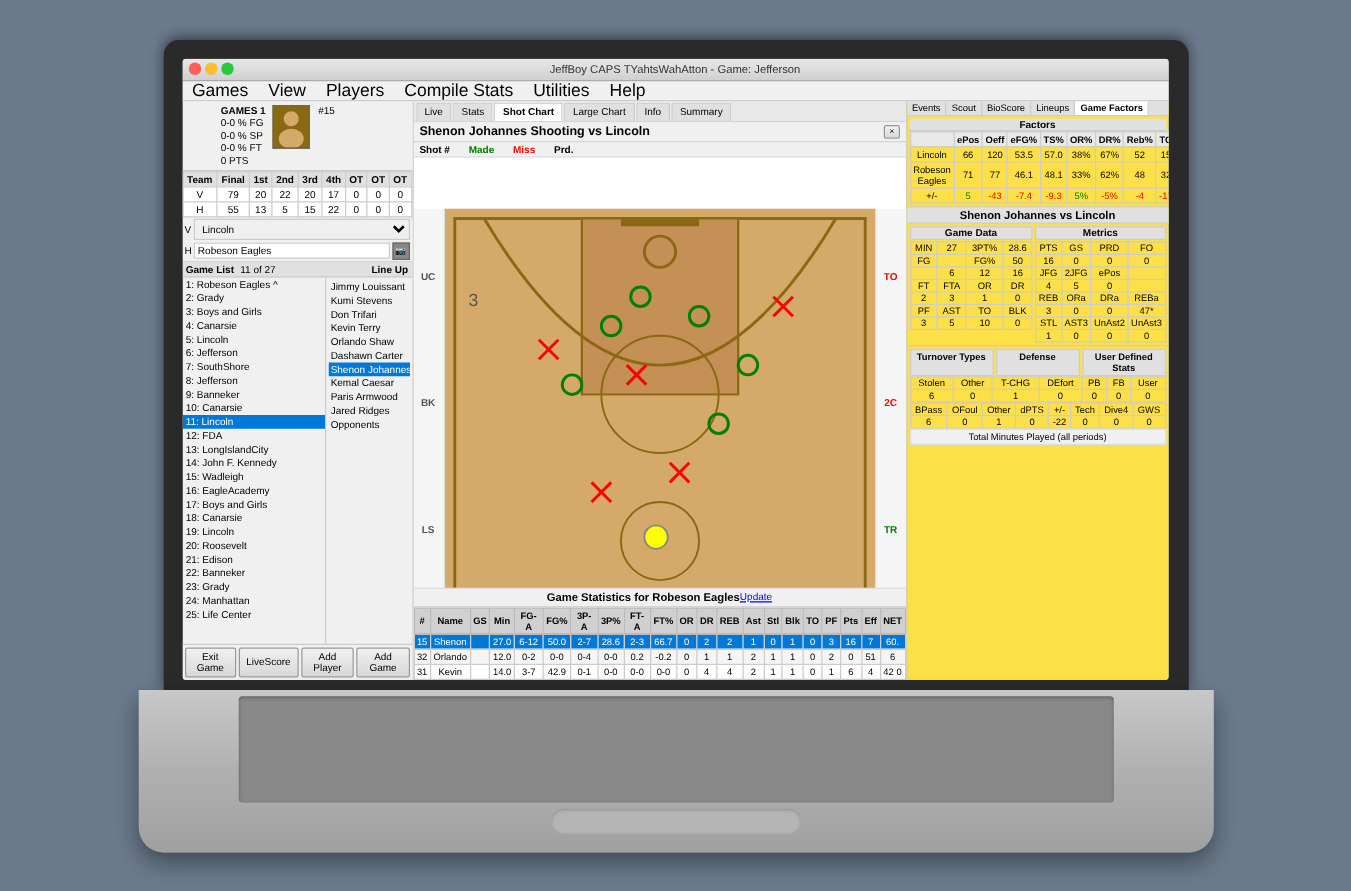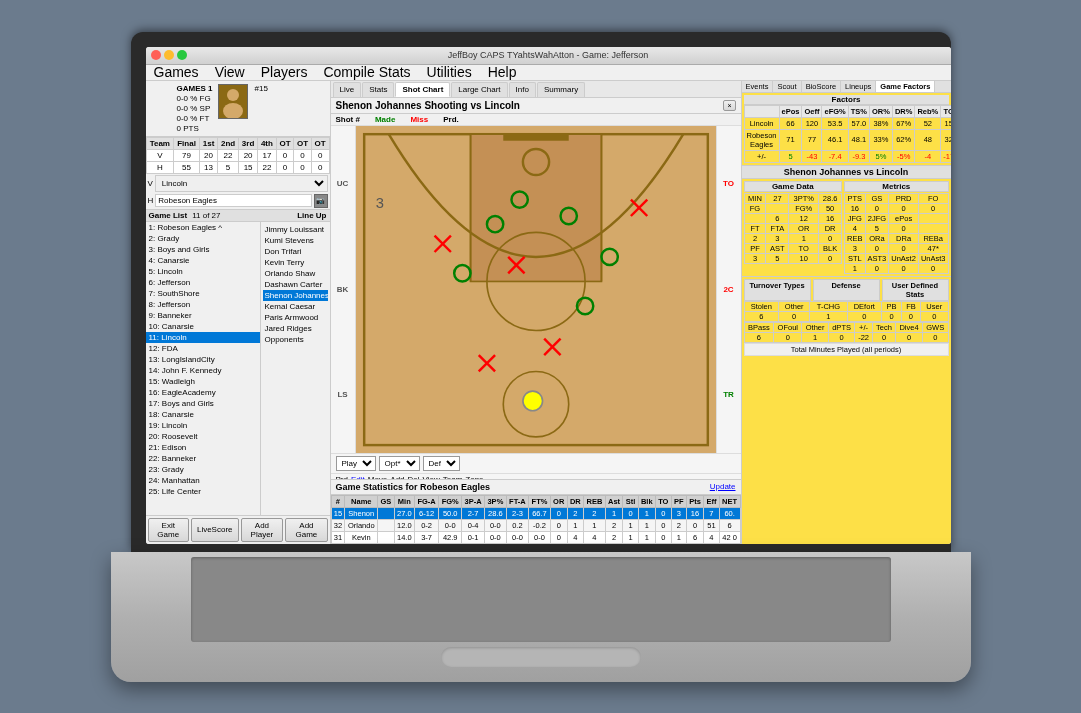--- a/index.html
+++ b/index.html
@@ -21,21 +21,21 @@
       display: flex;
       flex-direction: column;
       align-items: center;
     }
 
     .screen-bezel {
       width: 820px;
       height: 520px;
       background: #2a2a2a;
       border-radius: 12px 12px 0 0;
-      padding: 15px 0 8px 15px;
+      padding: 15px 16px 8px 15px;
       box-shadow: 0 -2px 10px rgba(0,0,0,0.5);
       position: relative;
     }
 
     .screen-inner {
       width: 100%;
       height: 100%;
       background: #c0c0c0;
       border-radius: 3px;
       overflow: hidden;
@@ -333,20 +333,21 @@
 
     .shot-chart-title {
       font-size: 10px;
       font-weight: bold;
     }
 
     .court-container {
       flex: 1;
       position: relative;
       display: flex;
+      margin-top: 41px;
     }
 
     .court-labels {
       width: 25px;
       display: flex;
       flex-direction: column;
       justify-content: space-around;
       padding: 5px 0;
       font-size: 8px;
       font-weight: bold;
@@ -409,21 +410,21 @@
     }
 
     .stats-table-area {
       border-top: 1px solid #ccc;
       background: #fff;
       font-size: 7.5px;
     }
 
     .stats-table-header {
       display: flex;
-      justify-content: space-between;
+      justify-content: center;
       align-items: center;
       padding: 2px 5px;
       background: #f0f0f0;
       border-bottom: 1px solid #ccc;
     }
 
     .stats-title {
       font-size: 9px;
       font-weight: bold;
     }

